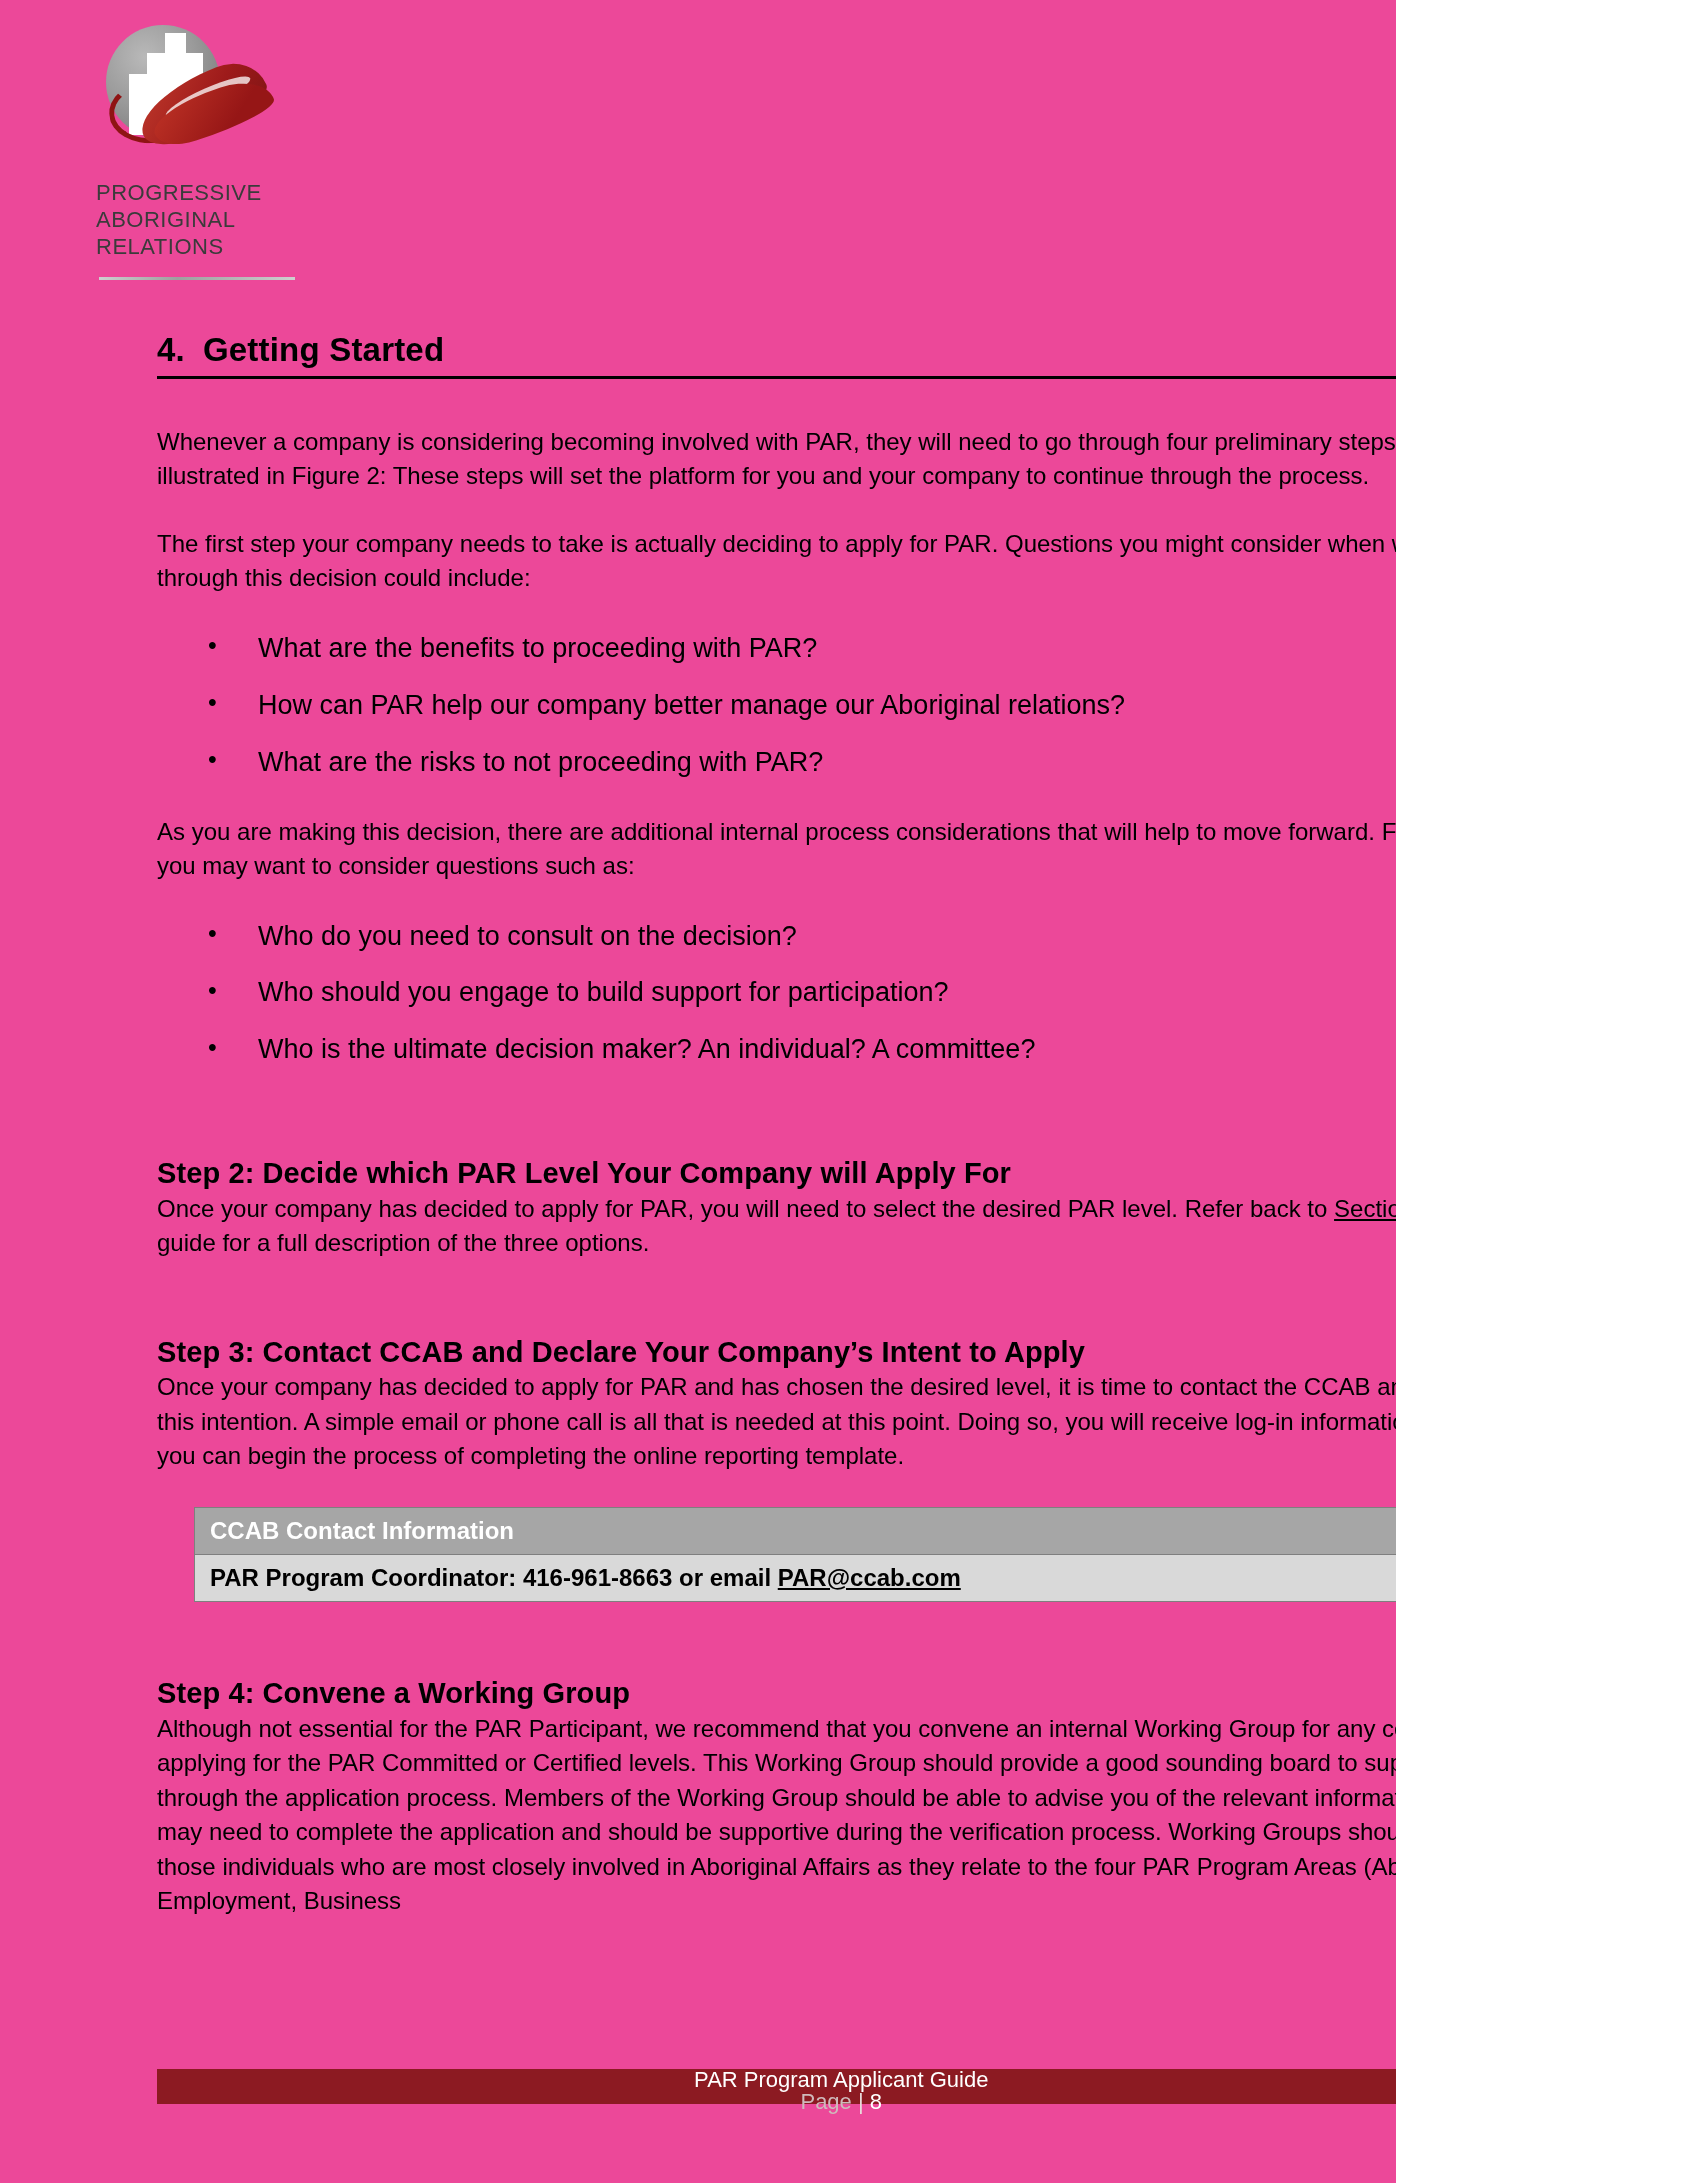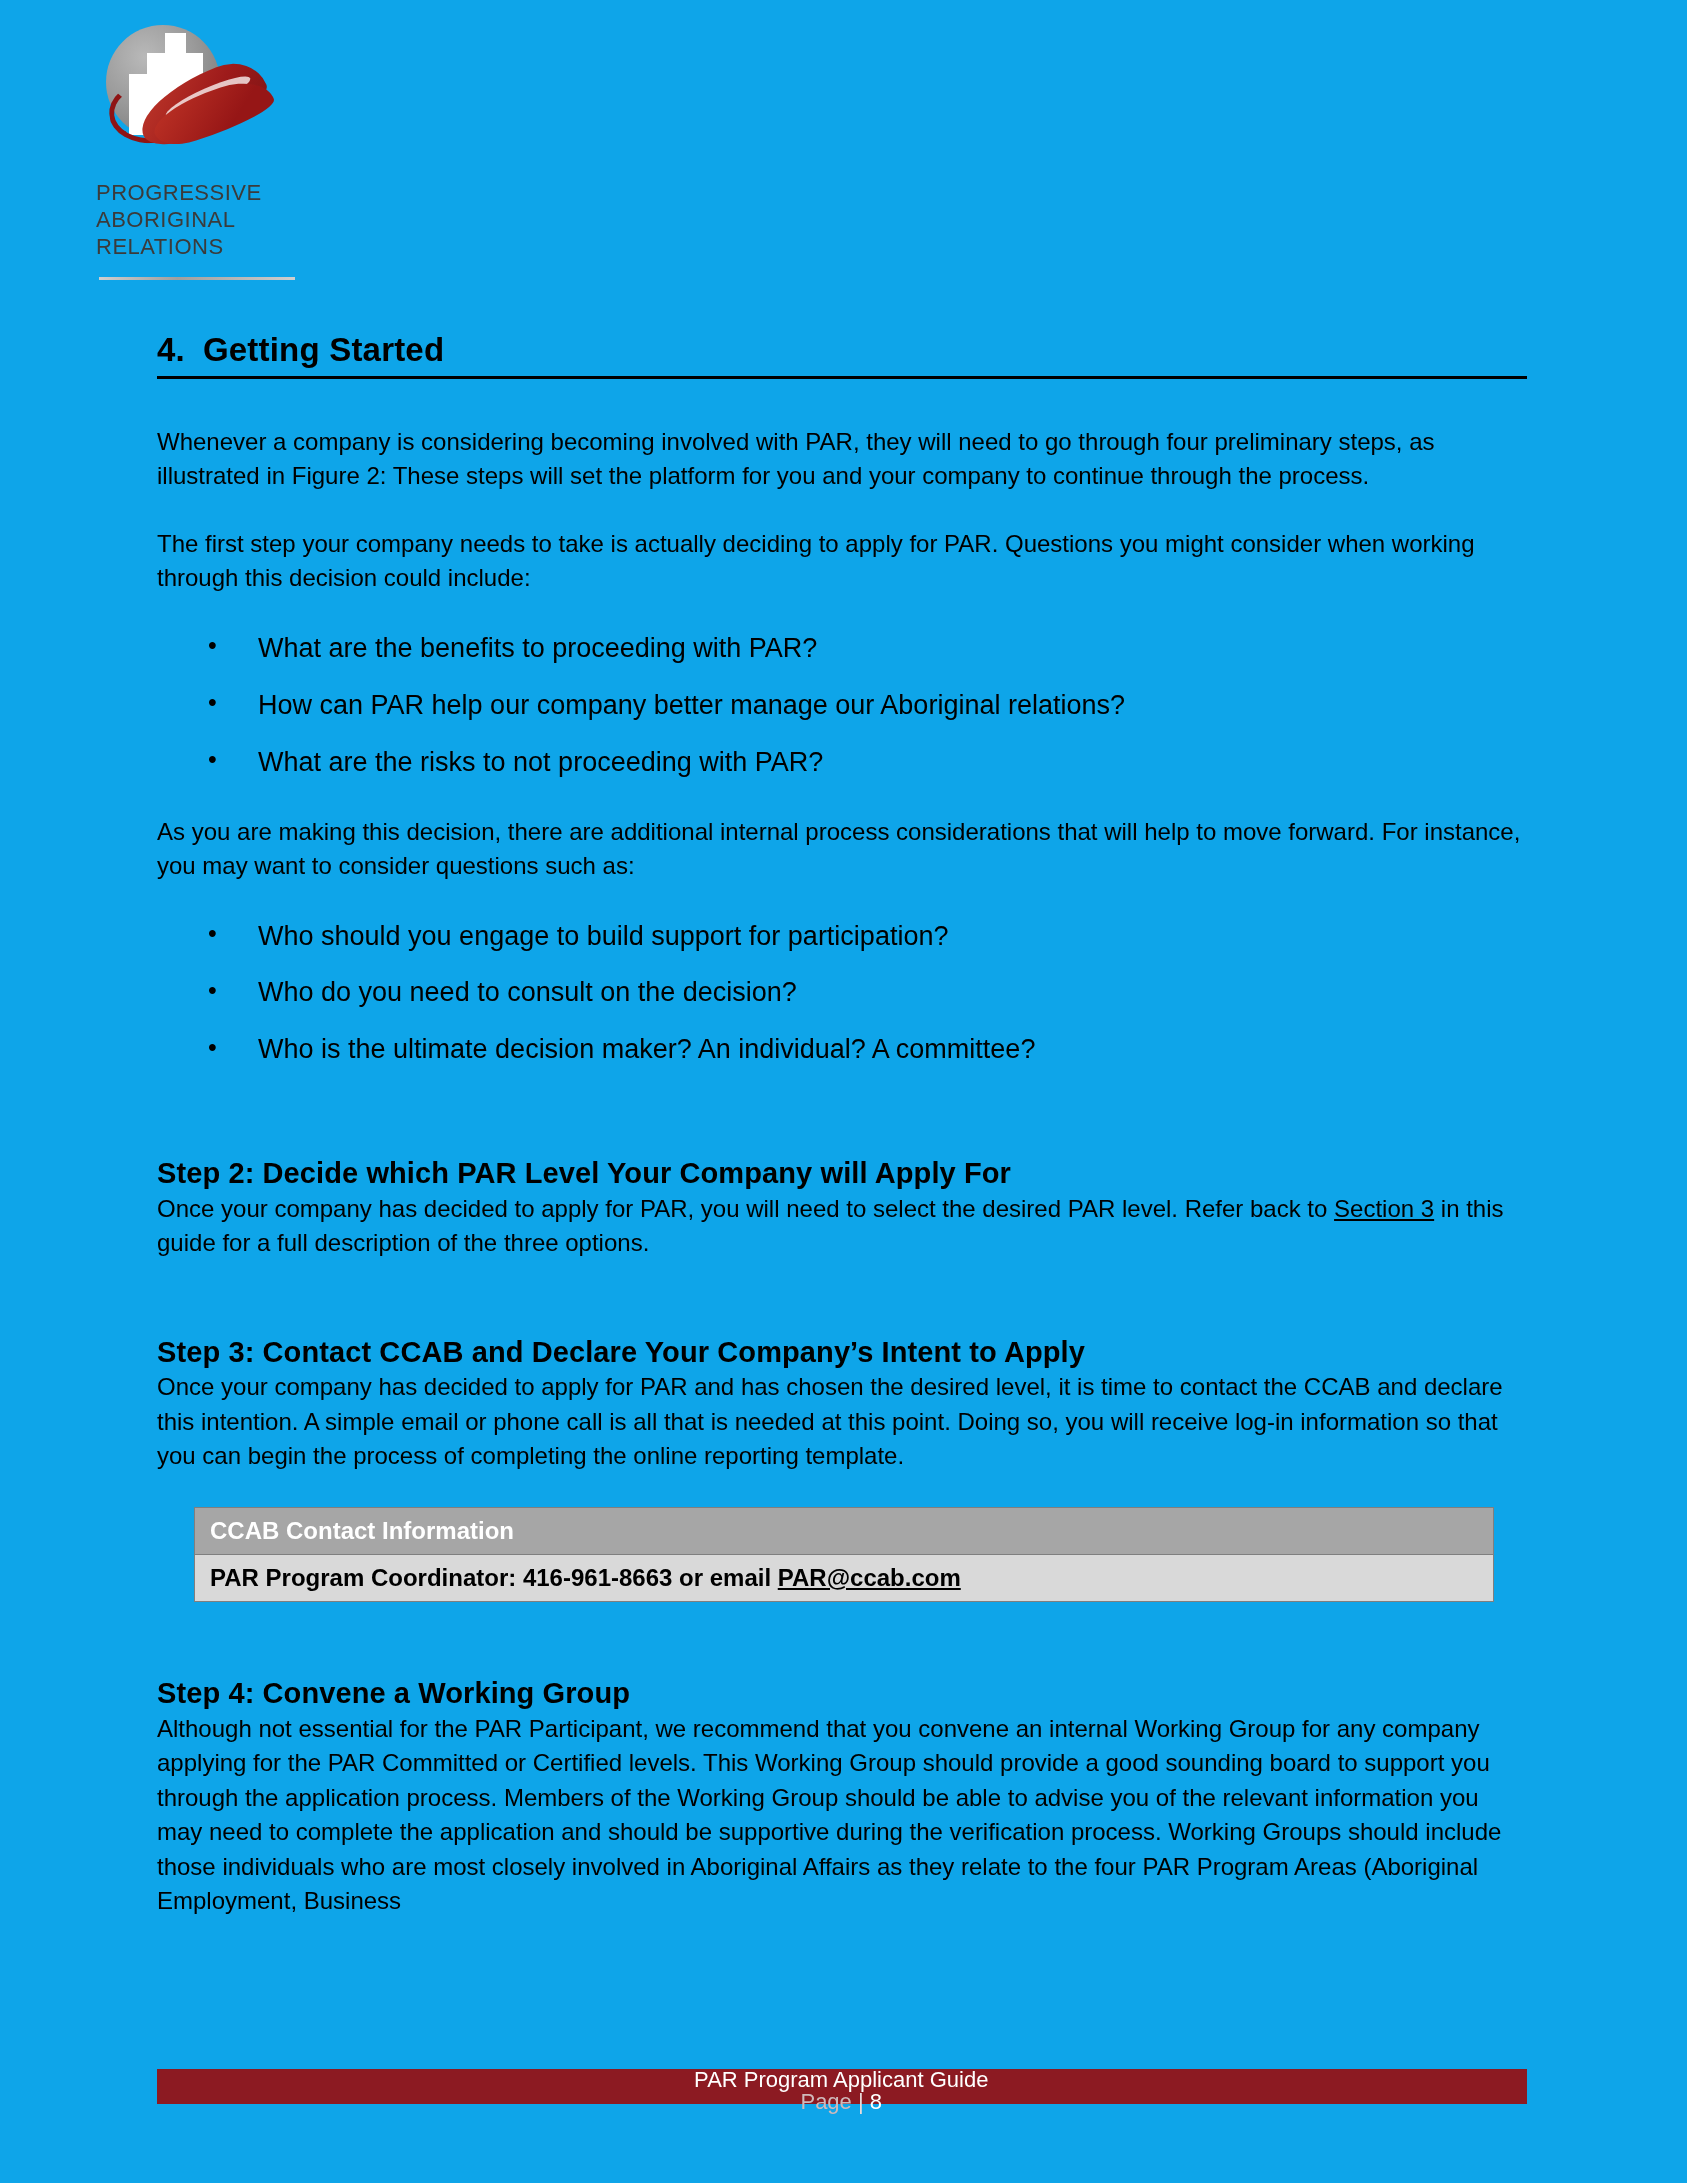--- a/index.html
+++ b/index.html
@@ -6,23 +6,23 @@
     margin: 0;
     padding: 0;
     background: #ffffff;
   }
   body {
     font-family: "Liberation Sans", sans-serif;
     color: #000000;
   }
   .page {
     position: relative;
-    width: 1687px;
+    width: 1396px;
     height: 2183px;
-    background: #0ea5e9;
+    background: #ec4899;
     overflow: hidden;
     box-sizing: border-box;
   }
 
   
   .logo-block {
     position: absolute;
     left: 76px;
     top: 15px;
     width: 221px;
@@ -300,22 +300,22 @@
       <li>What are the benefits to proceeding with PAR?</li>
       <li>How can PAR help our company better manage our Aboriginal relations?</li>
       <li>What are the risks to not proceeding with PAR?</li>
     </ul>
 
     <div class="gap-md"></div>
     <p class="body">As you are making this decision, there are additional internal process considerations that will help to move forward. For instance, you may want to consider questions such as:</p>
 
     <div class="gap-md"></div>
     <ul class="bullets">
+      <li>Who do you need to consult on the decision?</li>
       <li>Who should you engage to build support for participation?</li>
-      <li>Who do you need to consult on the decision?</li>
       <li>Who is the ultimate decision maker? An individual? A committee?</li>
     </ul>
 
     <div class="gap-xxl"></div>
     <h2 class="step">Step 2: Decide which PAR Level Your Company will Apply For</h2>
     <p class="body"><span>Once your company has decided to apply for PAR, you will need to select the desired PAR level.  Refer back to </span><span class="u">Section 3</span><span> in this guide for a full description of the three options.</span></p>
 
     <div class="gap-xl"></div>
     <h2 class="step">Step 3: Contact CCAB and Declare Your Company’s Intent to Apply</h2>
     <p class="body">Once your company has decided to apply for PAR and has chosen the desired level, it is time to contact the CCAB and declare this intention.  A simple email or phone call is all that is needed at this point.  Doing so, you will receive log-in information so that you can begin the process of completing the online reporting template.</p>

